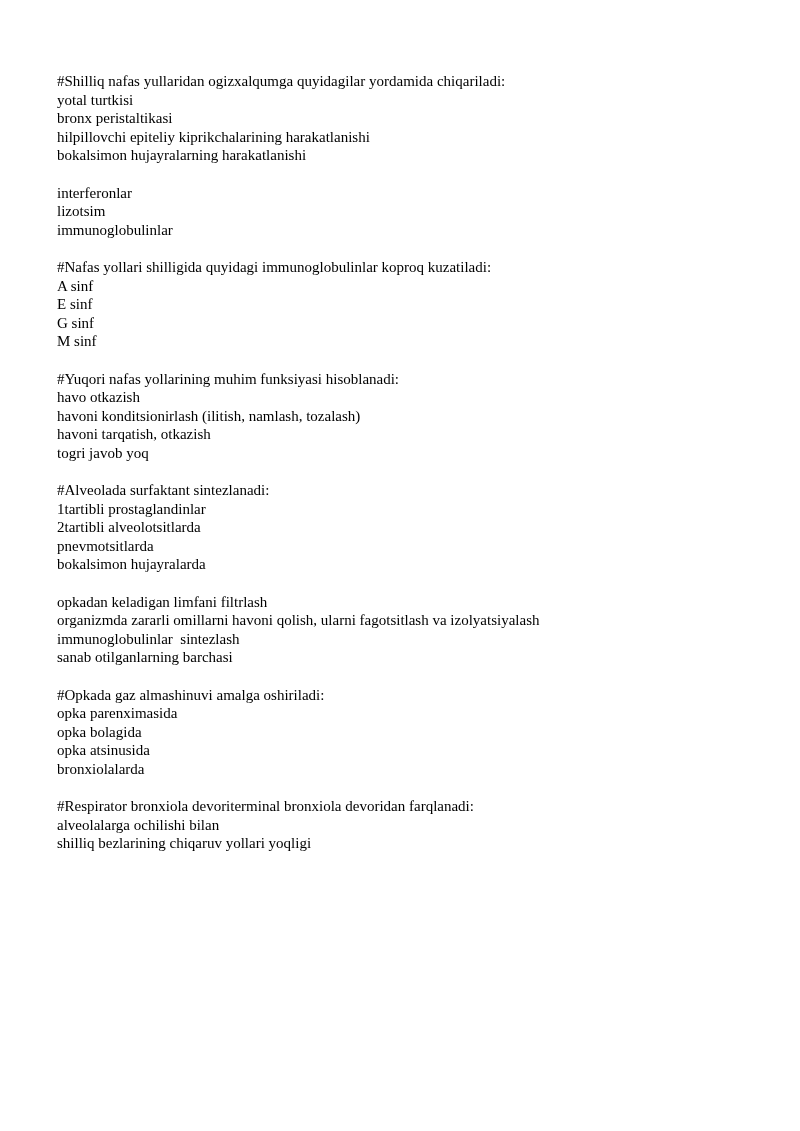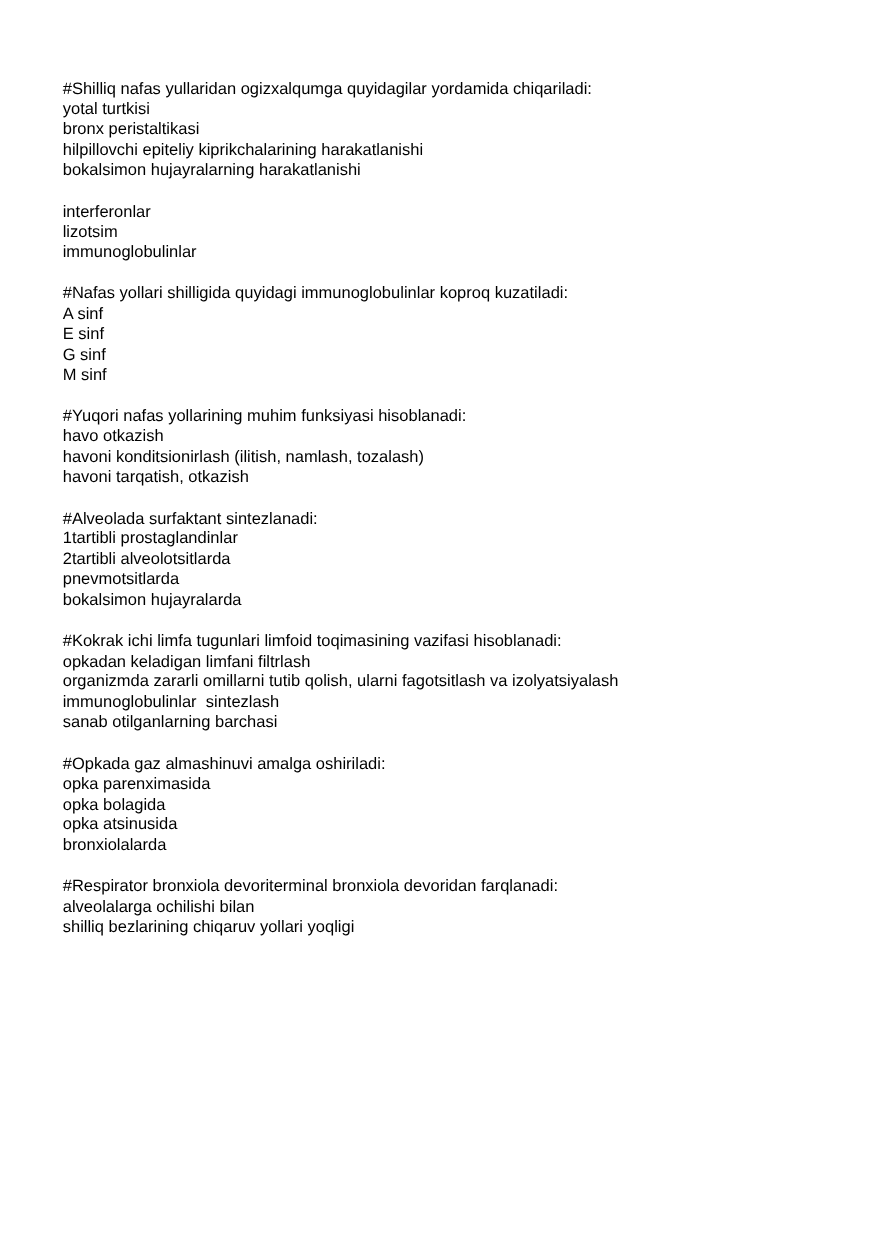--- a/index.html
+++ b/index.html
@@ -6,21 +6,21 @@
     margin: 0;
     padding: 0;
     background: #ffffff;
   }
   .page {
     width: 800px;
     height: 1131px;
     background: #ffffff;
     box-sizing: border-box;
     padding: 72px 56px 0 57px;
-    font-family: Liberation Sans, sans-serif;
+    font-family: Liberation Serif, serif;
     font-size: 15px;
     line-height: 18.5px;
     color: #000000;
     overflow: hidden;
   }
   .block {
     margin: 0 0 19px 0;
   }
   .question {
     margin: 0;
@@ -57,32 +57,32 @@
         <div class="option">A sinf</div>
         <div class="option">E sinf</div>
         <div class="option">G sinf</div>
         <div class="option">M sinf</div>
       </div>
       <div class="block">
         <p class="question">#Yuqori nafas yollarining muhim funksiyasi hisoblanadi:</p>
         <div class="option">havo otkazish</div>
         <div class="option">havoni konditsionirlash (ilitish, namlash, tozalash)</div>
         <div class="option">havoni tarqatish, otkazish</div>
+        <div class="option">togri javob yoq</div>
       </div>
       <div class="block">
         <p class="question">#Alveolada surfaktant sintezlanadi:</p>
         <div class="option">1tartibli prostaglandinlar</div>
         <div class="option">2tartibli alveolotsitlarda</div>
         <div class="option">pnevmotsitlarda</div>
         <div class="option">bokalsimon hujayralarda</div>
       </div>
       <div class="block">
-        <p class="question">#Kokrak ichi limfa tugunlari limfoid toqimasining vazifasi hisoblanadi:</p>
         <div class="option">opkadan keladigan limfani filtrlash</div>
-        <div class="option">organizmda zararli omillarni tutib qolish, ularni fagotsitlash va izolyatsiyalash</div>
+        <div class="option">organizmda zararli omillarni havoni qolish, ularni fagotsitlash va izolyatsiyalash</div>
         <div class="option">immunoglobulinlar  sintezlash</div>
         <div class="option">sanab otilganlarning barchasi</div>
       </div>
       <div class="block">
         <p class="question">#Opkada gaz almashinuvi amalga oshiriladi:</p>
         <div class="option">opka parenximasida</div>
         <div class="option">opka bolagida</div>
         <div class="option">opka atsinusida</div>
         <div class="option">bronxiolalarda</div>
       </div>

